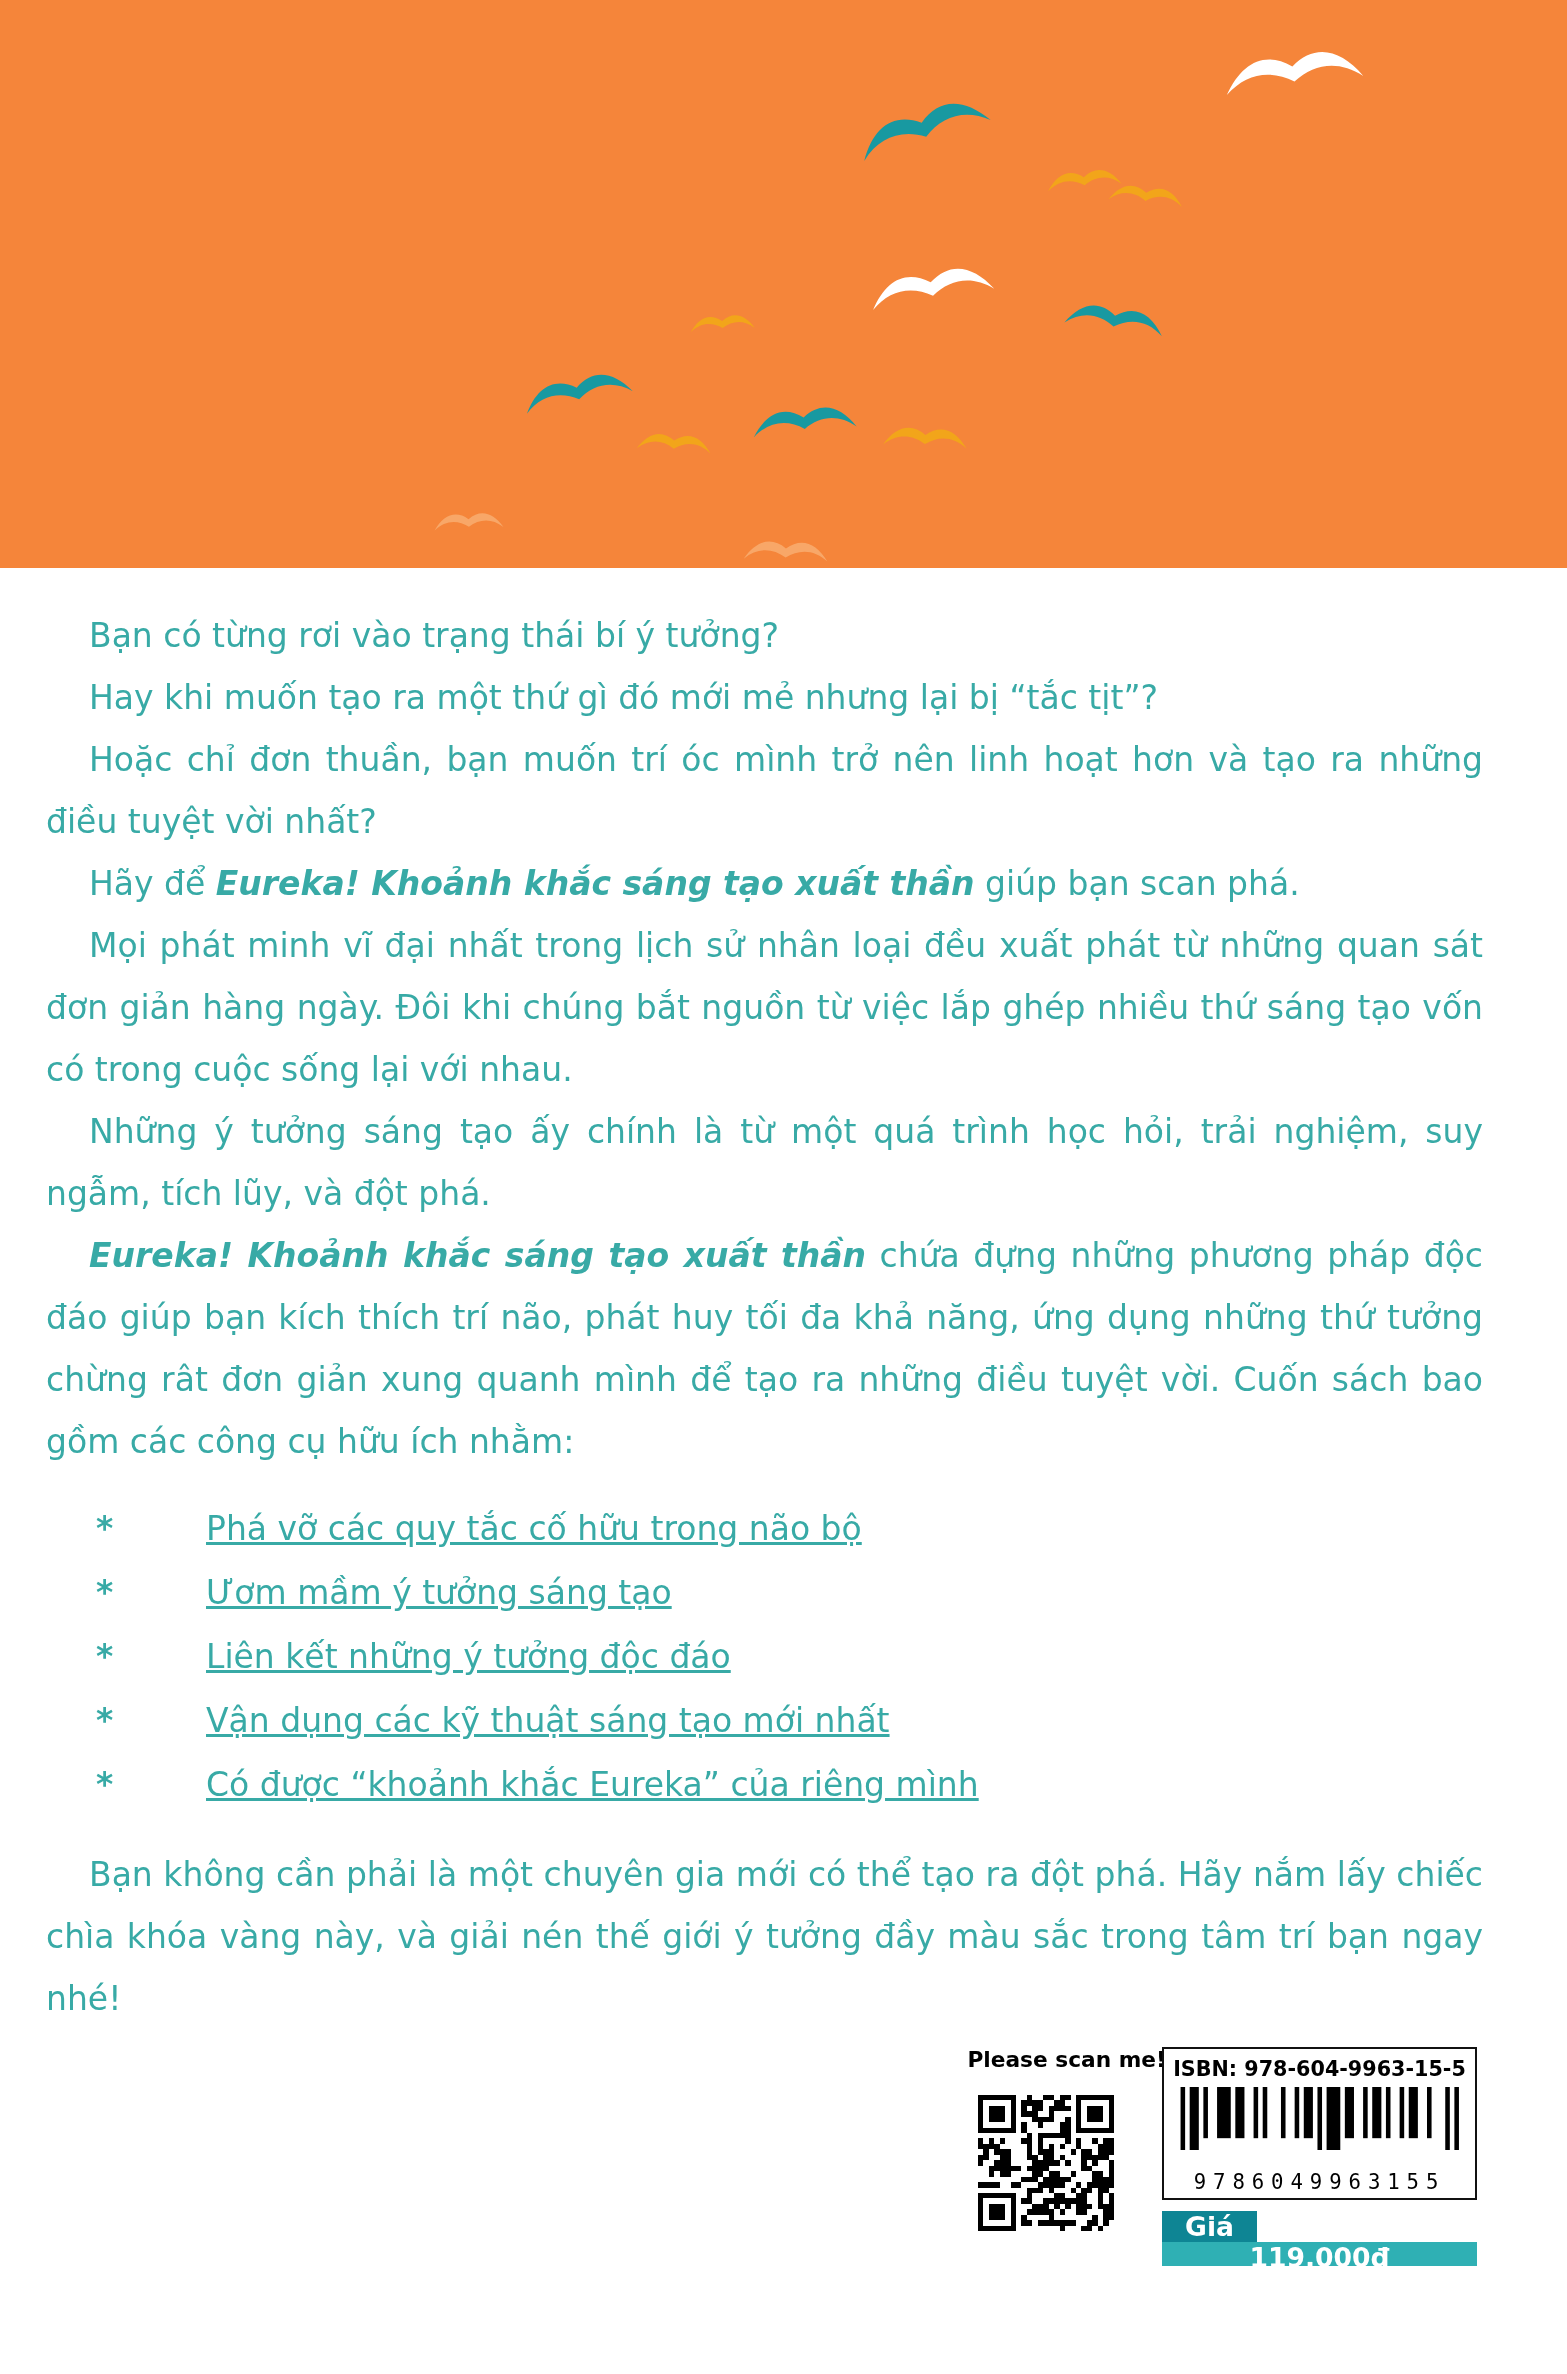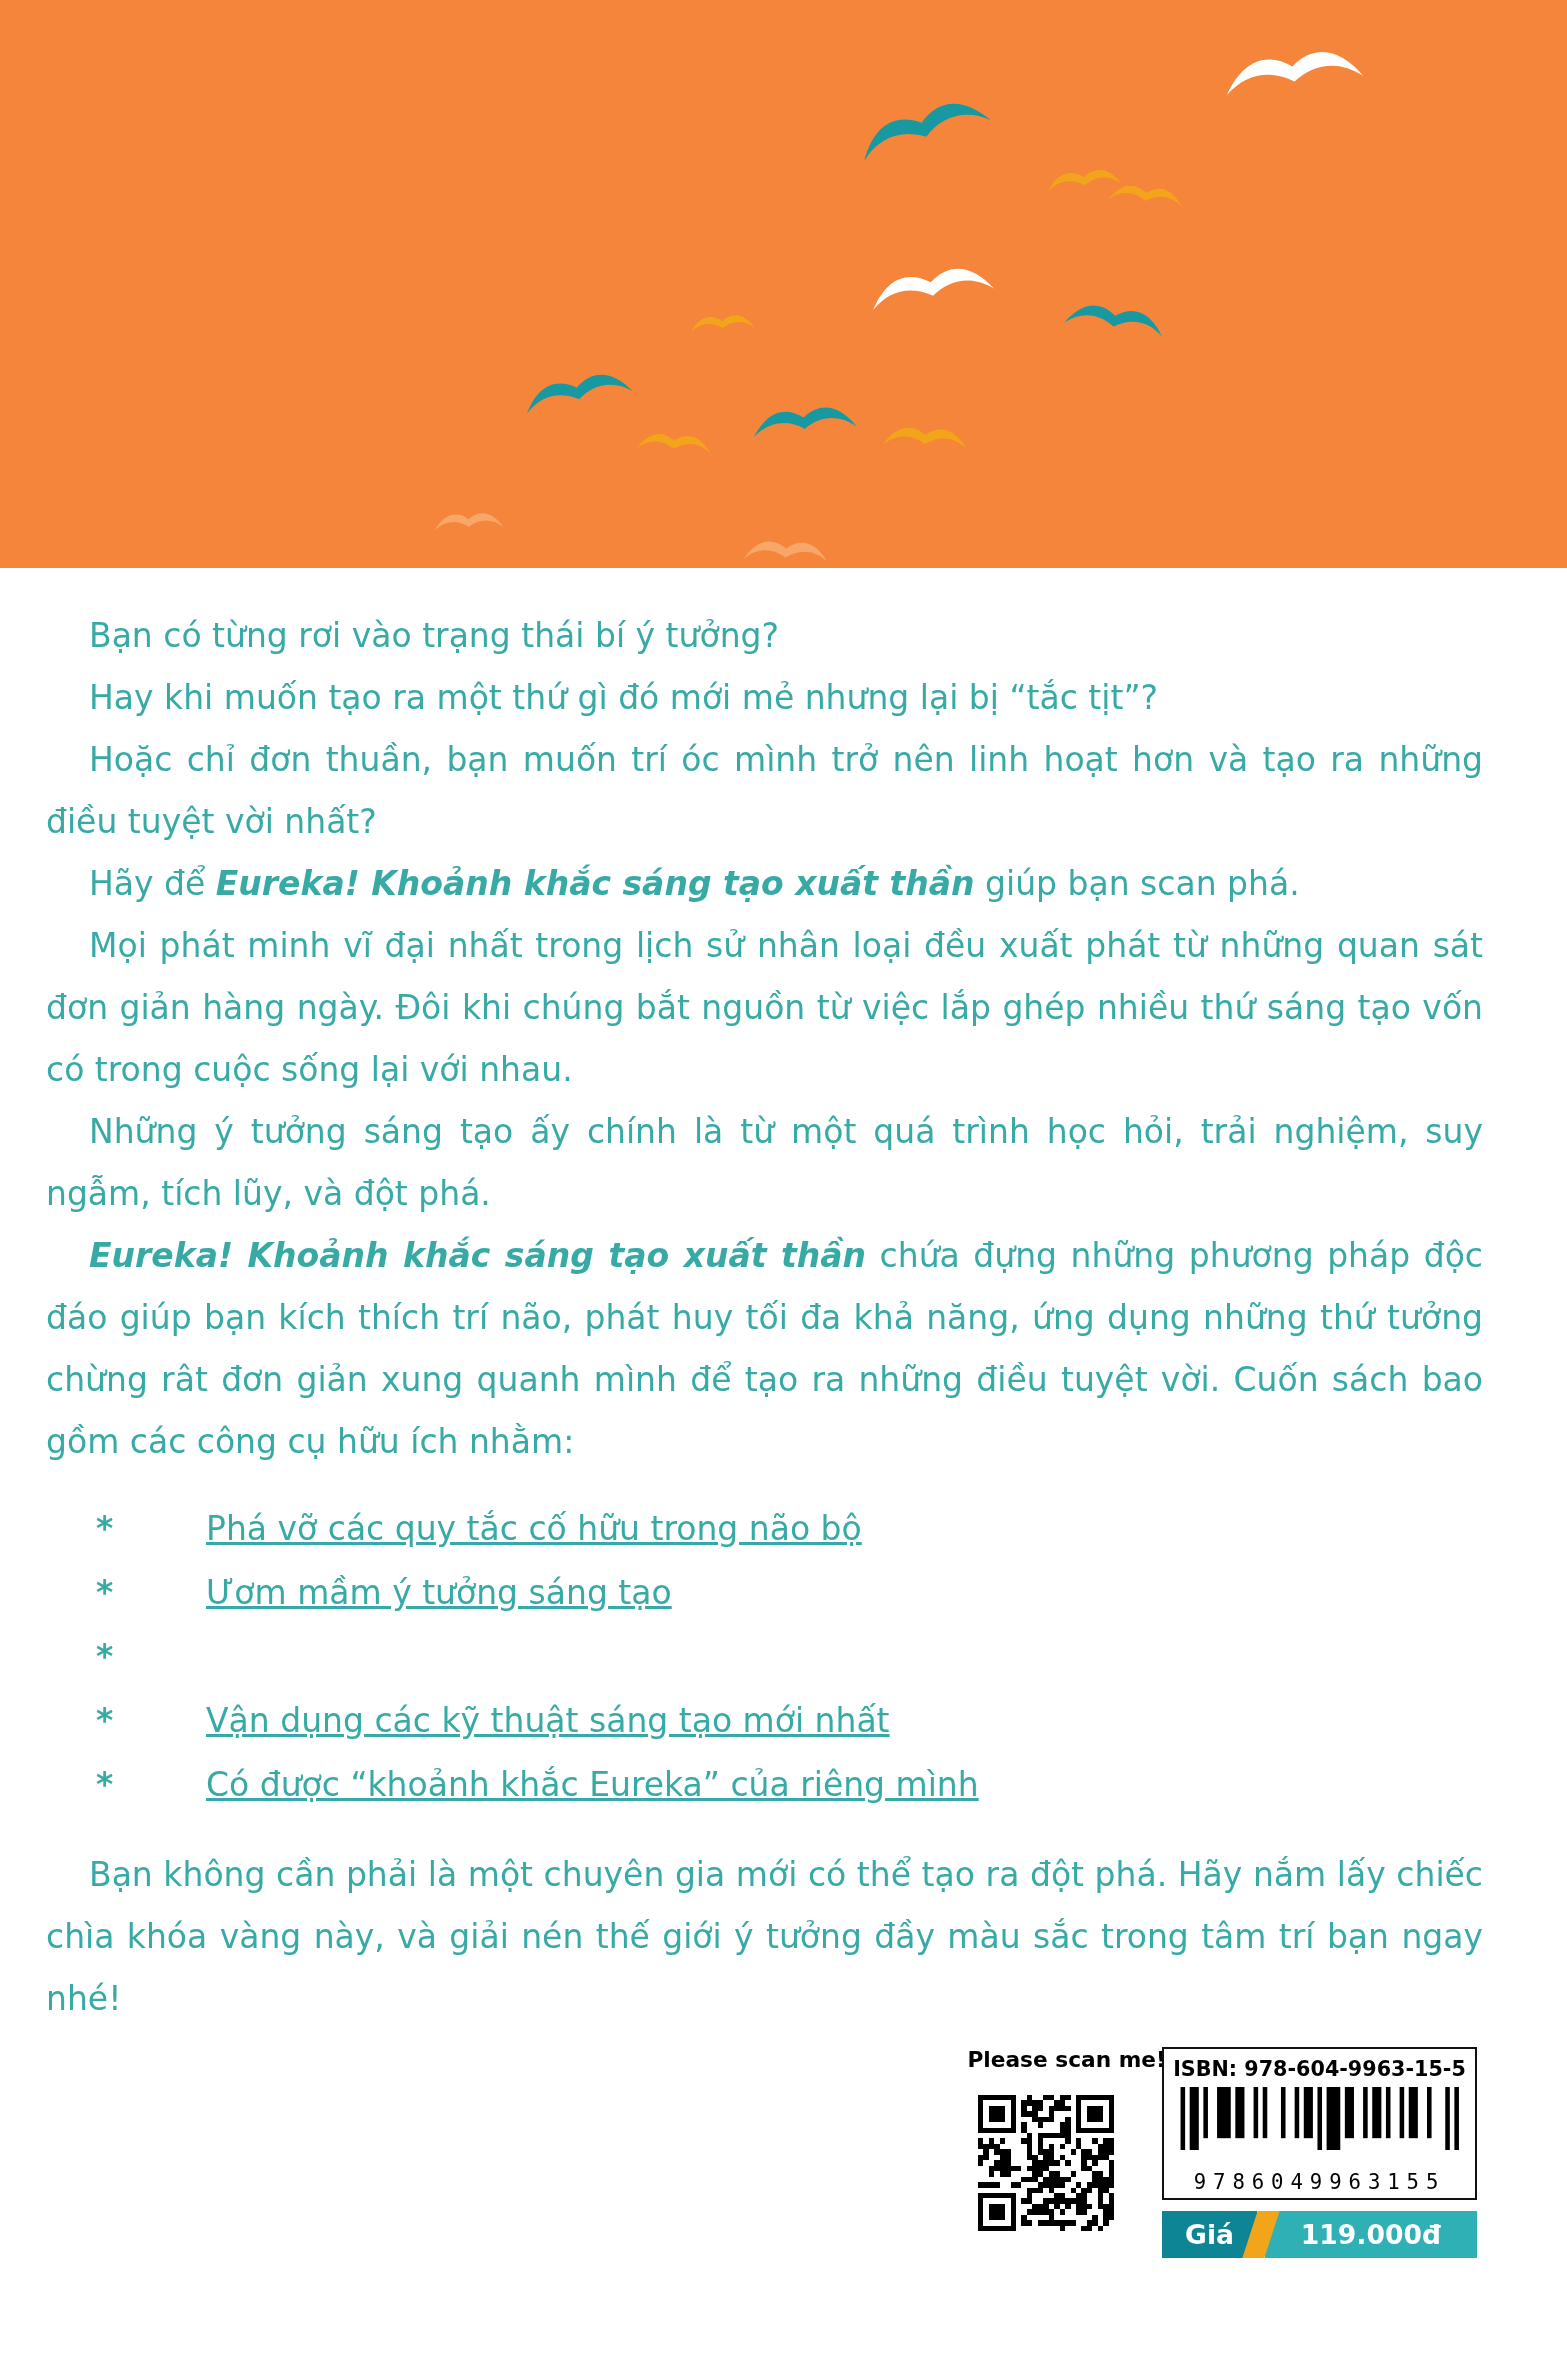--- a/index.html
+++ b/index.html
@@ -110,23 +110,24 @@
     color:#000;
     font-size:20.7px;
     letter-spacing:6.9px;
     text-align:center;
     margin-top:20px;
     white-space:nowrap;
   }
 
   .price-strip{
     margin-top:11.8px;
-    height:47px;
+    height:55px;
     display:flex;
     overflow:hidden;
+    flex-direction:column;
   }
   .price-label-box{
     width:95px;
     background:var(--price-dark, #0E8594);
     color:#fff;
     font-size:26.6px;
     font-weight:bold;
     display:flex;
     align-items:center;
     justify-content:center;
@@ -188,20 +189,21 @@
       <li>
           <span class="star">*</span>
           <span class="feature-text">Phá vỡ các quy tắc cố hữu trong não bộ</span>
         </li>
       <li>
           <span class="star">*</span>
           <span class="feature-text">Ươm mầm ý tưởng sáng tạo</span>
         </li>
       <li>
           <span class="star">*</span>
+          <span class="feature-text">Liên kết những ý tưởng độc đáo</span>
         </li>
       <li>
           <span class="star">*</span>
           <span class="feature-text">Vận dụng các kỹ thuật sáng tạo mới nhất</span>
         </li>
       <li>
           <span class="star">*</span>
           <span class="feature-text">Có được “khoảnh khắc Eureka” của riêng mình</span>
         </li>
     </ul>

